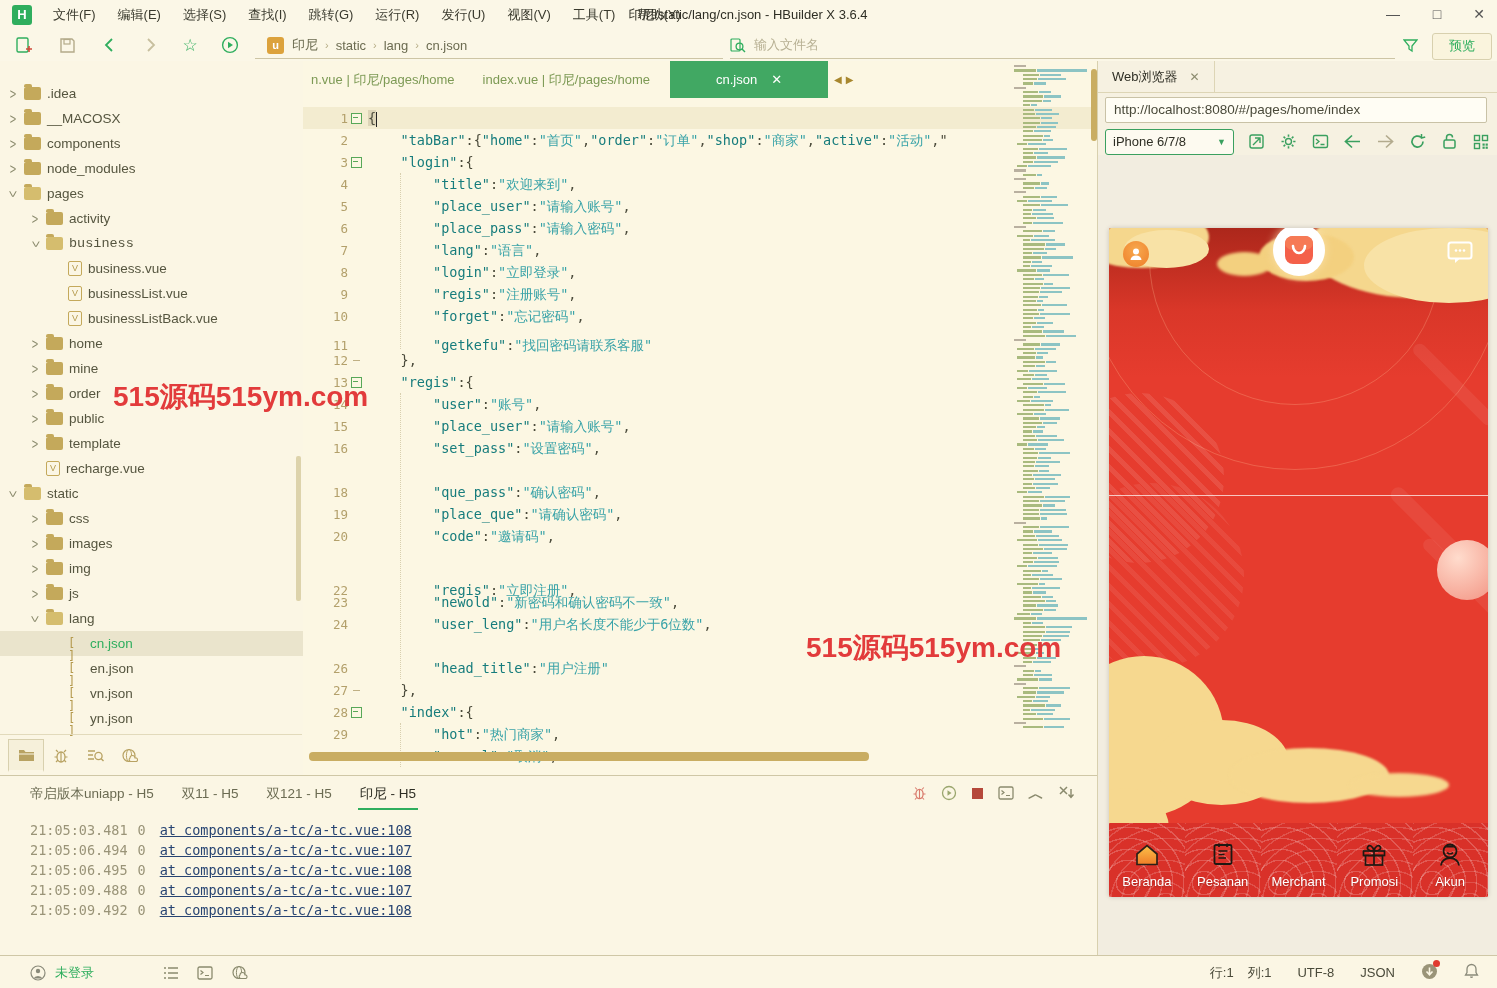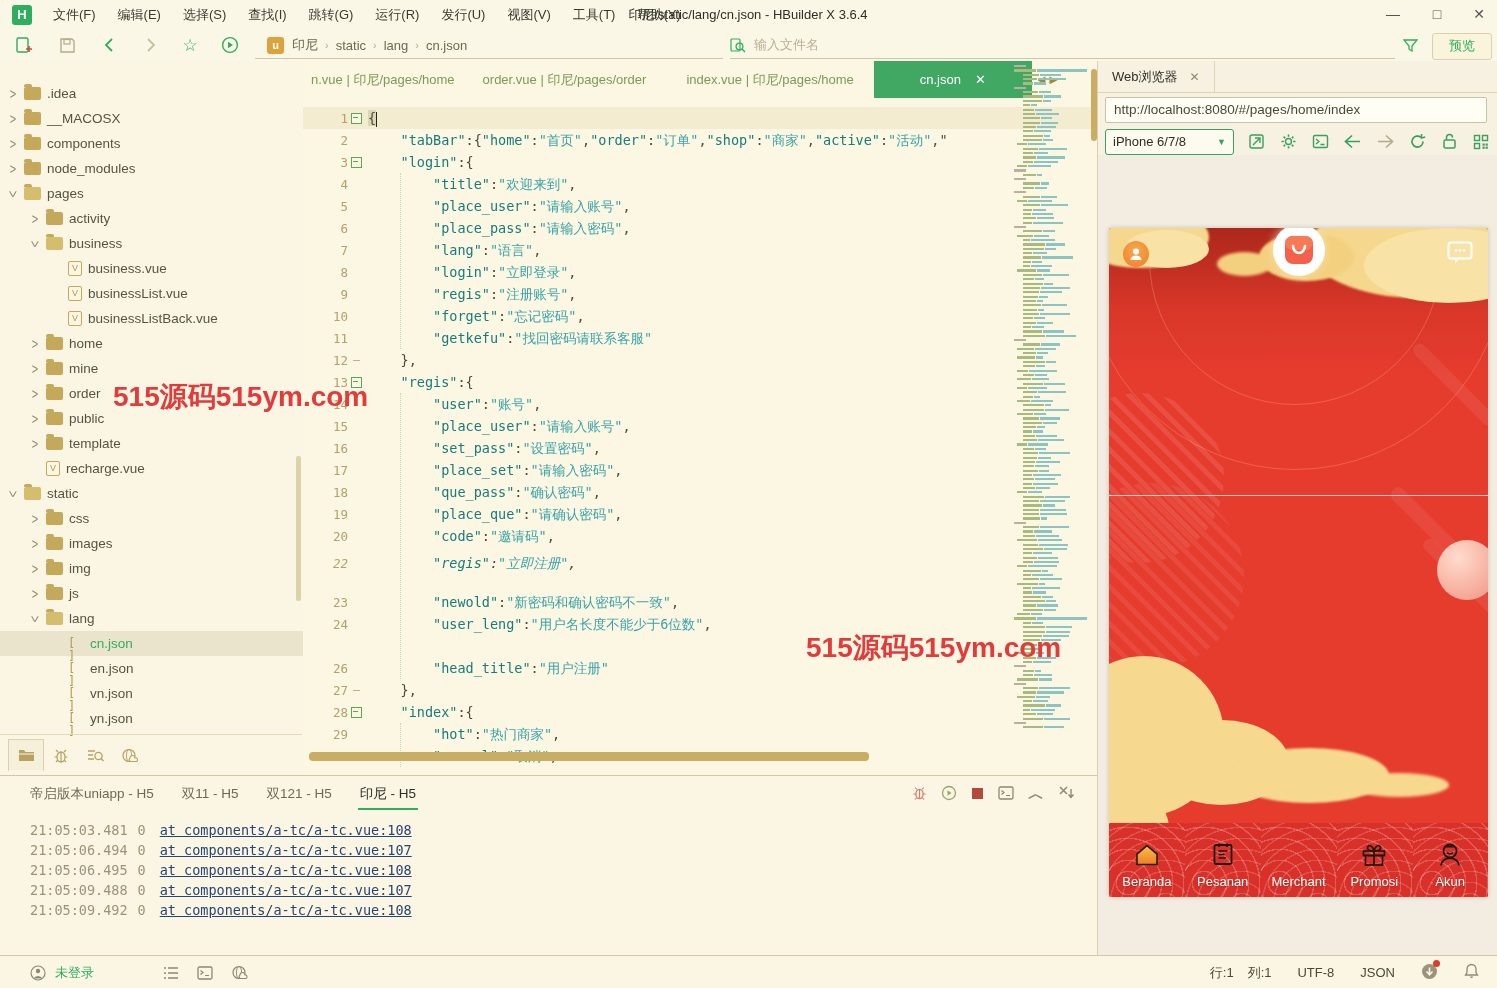--- a/index.html
+++ b/index.html
@@ -247,21 +247,21 @@
         <div class="trow" style="padding-left: 8px;">
           <span class="chev open">&gt;</span>
           <span class="fico folder open"></span>
           <span class="tlabel">pages</span>
         </div>
         <div class="trow" style="padding-left: 30px;">
           <span class="chev">&gt;</span>
           <span class="fico folder"></span>
           <span class="tlabel">activity</span>
         </div>
-        <div class="trow" style="padding-left: 30px;">
+        <div class="trow" style="padding-left: 30px; font-family: Liberation Mono, monospace;">
           <span class="chev open">&gt;</span>
           <span class="fico folder open"></span>
           <span class="tlabel">business</span>
         </div>
         <div class="trow" style="padding-left: 52px;">
           <span class="chev" style="visibility:hidden">&gt;</span>
           <span class="fico vue">V</span>
           <span class="tlabel">business.vue</span>
         </div>
         <div class="trow" style="padding-left: 52px;">
@@ -383,23 +383,20 @@
             <path d="M9 10 a2.5 2.5 0 0 1 5 0 h1.5 a2 2 0 0 1 0 3.5 H9.5 a2 2 0 0 1 -0.5 -3.5z" fill="#fbf6e4" stroke="#b8a262" stroke-width="1.1"></path>
           </svg>
       </span>
     </div>
   </div>
 
   <div id="editor" class="abs">
     <div id="etabs" class="abs">
         <div class="etab first">
           <span>n.vue | 印尼/pages/home</span>
-        </div>
-        <div class="etab">
-          <span>order.vue | 印尼/pages/order</span>
         </div>
         <div class="etab">
           <span>index.vue | 印尼/pages/home</span>
         </div>
         <div class="etab active">
           <span>cn.json</span>
           <span class="x">✕</span>
         </div>
         <div id="etab-arrows">
           <span>◀</span>
@@ -454,21 +451,21 @@
         <div class="cl" style="top: 185px;">
           <span class="num">9</span>
           <span class="fold"></span>
           <pre><span class="tk-punc">        </span><span class="tk-key">"regis"</span><span class="tk-punc">:</span><span class="tk-str">"注册账号"</span><span class="tk-punc">,</span></pre>
         </div>
         <div class="cl" style="top: 207px;">
           <span class="num">10</span>
           <span class="fold"></span>
           <pre><span class="tk-punc">        </span><span class="tk-key">"forget"</span><span class="tk-punc">:</span><span class="tk-str">"忘记密码"</span><span class="tk-punc">,</span></pre>
         </div>
-        <div class="cl" style="top: 229px;">
+        <div class="cl" style="top: 236px;">
           <span class="num">11</span>
           <span class="fold"></span>
           <pre><span class="tk-punc">        </span><span class="tk-key">"getkefu"</span><span class="tk-punc">:</span><span class="tk-str">"找回密码请联系客服"</span></pre>
         </div>
         <div class="cl" style="top: 251px;">
           <span class="num">12</span>
           <span class="fold">
             <span class="foldend"></span>
           </span>
           <pre><span class="tk-punc">    },</span></pre>
@@ -488,41 +485,36 @@
         <div class="cl" style="top: 317px;">
           <span class="num">15</span>
           <span class="fold"></span>
           <pre><span class="tk-punc">        </span><span class="tk-key">"place_user"</span><span class="tk-punc">:</span><span class="tk-str">"请输入账号"</span><span class="tk-punc">,</span></pre>
         </div>
         <div class="cl" style="top: 339px;">
           <span class="num">16</span>
           <span class="fold"></span>
           <pre><span class="tk-punc">        </span><span class="tk-key">"set_pass"</span><span class="tk-punc">:</span><span class="tk-str">"设置密码"</span><span class="tk-punc">,</span></pre>
         </div>
-        <div class="cl" style="top: 361px;">
-          <span class="num">17</span>
-          <span class="fold"></span>
-          <pre><span class="tk-punc">        </span><span class="tk-key">"place_set"</span><span class="tk-punc">:</span><span class="tk-str">"请输入密码"</span><span class="tk-punc">,</span></pre>
-        </div>
         <div class="cl" style="top: 383px;">
           <span class="num">18</span>
           <span class="fold"></span>
           <pre><span class="tk-punc">        </span><span class="tk-key">"que_pass"</span><span class="tk-punc">:</span><span class="tk-str">"确认密码"</span><span class="tk-punc">,</span></pre>
         </div>
         <div class="cl" style="top: 405px;">
           <span class="num">19</span>
           <span class="fold"></span>
           <pre><span class="tk-punc">        </span><span class="tk-key">"place_que"</span><span class="tk-punc">:</span><span class="tk-str">"请确认密码"</span><span class="tk-punc">,</span></pre>
         </div>
         <div class="cl" style="top: 427px;">
           <span class="num">20</span>
           <span class="fold"></span>
           <pre><span class="tk-punc">        </span><span class="tk-key">"code"</span><span class="tk-punc">:</span><span class="tk-str">"邀请码"</span><span class="tk-punc">,</span></pre>
         </div>
-        <div class="cl" style="top: 454px; font-style: italic;">
+        <div class="cl" style="top: 481px;">
           <span class="num">22</span>
           <span class="fold"></span>
           <pre><span class="tk-punc">        </span><span class="tk-key">"regis"</span><span class="tk-punc">:</span><span class="tk-str">"立即注册"</span><span class="tk-punc">,</span></pre>
         </div>
         <div class="cl" style="top: 493px;">
           <span class="num">23</span>
           <span class="fold"></span>
           <pre><span class="tk-punc">        </span><span class="tk-key">"newold"</span><span class="tk-punc">:</span><span class="tk-str">"新密码和确认密码不一致"</span><span class="tk-punc">,</span></pre>
         </div>
         <div class="cl" style="top: 515px;">

